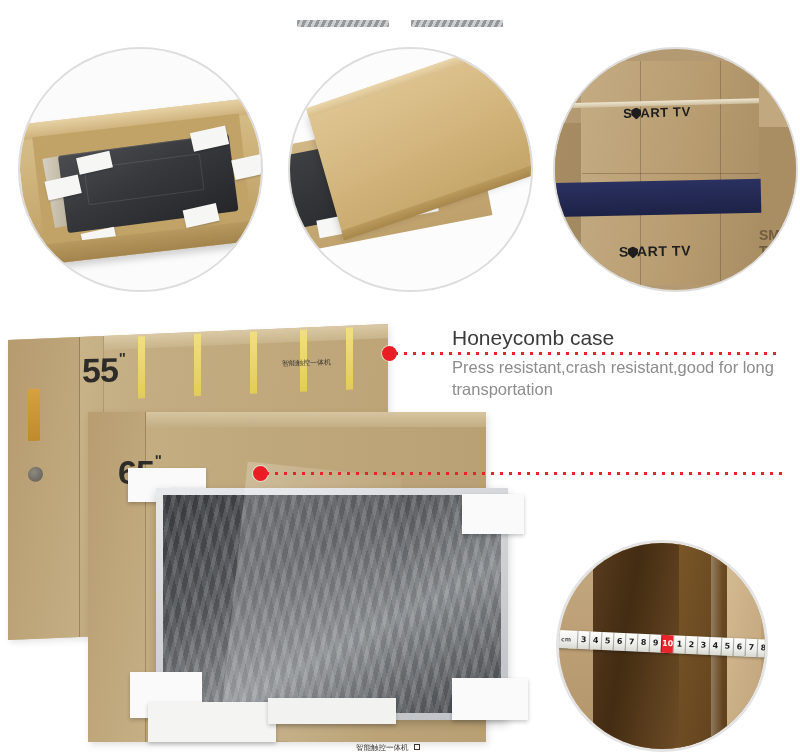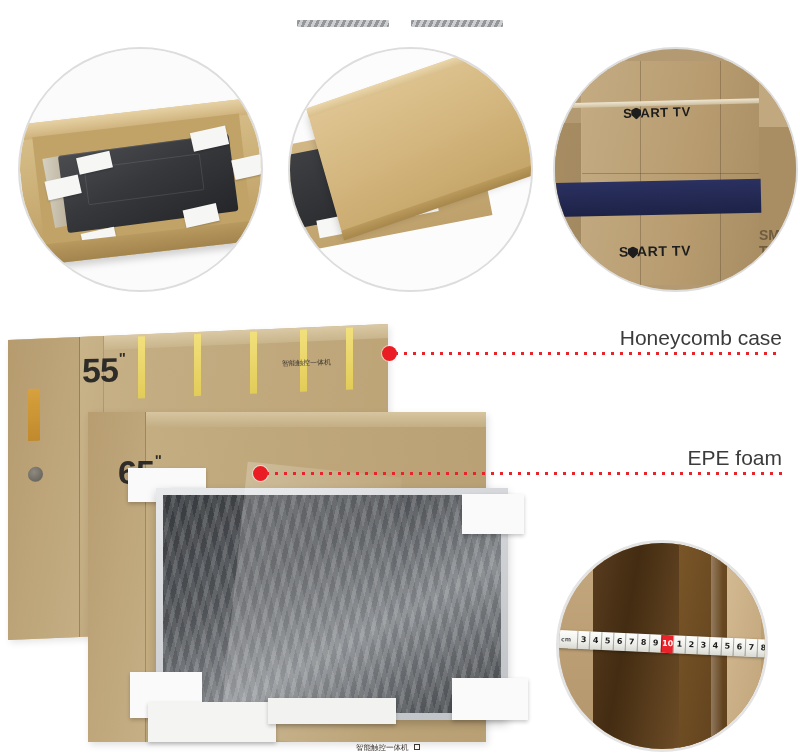--- a/index.html
+++ b/index.html
@@ -273,21 +273,21 @@
     background-size:9px 3px; background-repeat:repeat-x;
   }
   .leader .dot{
     position:absolute; left:0; top:-6px; width:15px; height:15px;
     border-radius:50%; background:#ea1d24;
     box-shadow:0 0 0 1px rgba(255,255,255,.5);
   }
   #leader-honeycomb{ left:382px; top:352px; width:400px; }
   #leader-epe{ left:253px; top:472px; width:530px; }
 
-  .callout{ position:absolute; text-align:right; }
+  .callout{ position:absolute; text-align:left; }
   .callout .c-title{
     font-size:21px; color:#3b3b3b; font-weight:normal; line-height:1.15;
     font-family:"Liberation Sans", sans-serif;
   }
   .callout .c-sub{
     font-size:16.5px; color:#8d8d8d; line-height:1.35; margin-top:6px;
     font-family:"Liberation Sans", sans-serif;
   }
   #callout-honeycomb{ right:18px; top:326px; width:330px; }
   #callout-epe{ right:18px; top:446px; width:330px; }
@@ -443,28 +443,28 @@
   <div class="foam-corner" id="foam-bot"></div>
   <div class="foam-corner" id="foam-br"></div>
 </div>
 
 <div class="leader" id="leader-honeycomb">
   <div class="dot"></div>
   <div class="dots"></div>
 </div>
 <div class="callout" id="callout-honeycomb">
   <div class="c-title">Honeycomb case</div>
+  <div class="c-sub">Press resistant,crash resistant,good for long transportation</div>
 </div>
 
 <div class="leader" id="leader-epe">
   <div class="dot"></div>
   <div class="dots"></div>
 </div>
 <div class="callout" id="callout-epe">
-  <div class="c-title">EPE foam</div>
 </div>
 
 <div id="circle-ruler">
   <div class="rl-bg"></div>
   <div class="rl-side"></div>
   <div class="rl-dark"></div>
   <div class="rl-dark2"></div>
   <div class="rl-edge"></div>
   <div id="tape-measure">
       <div class="tick lead">cm</div>

